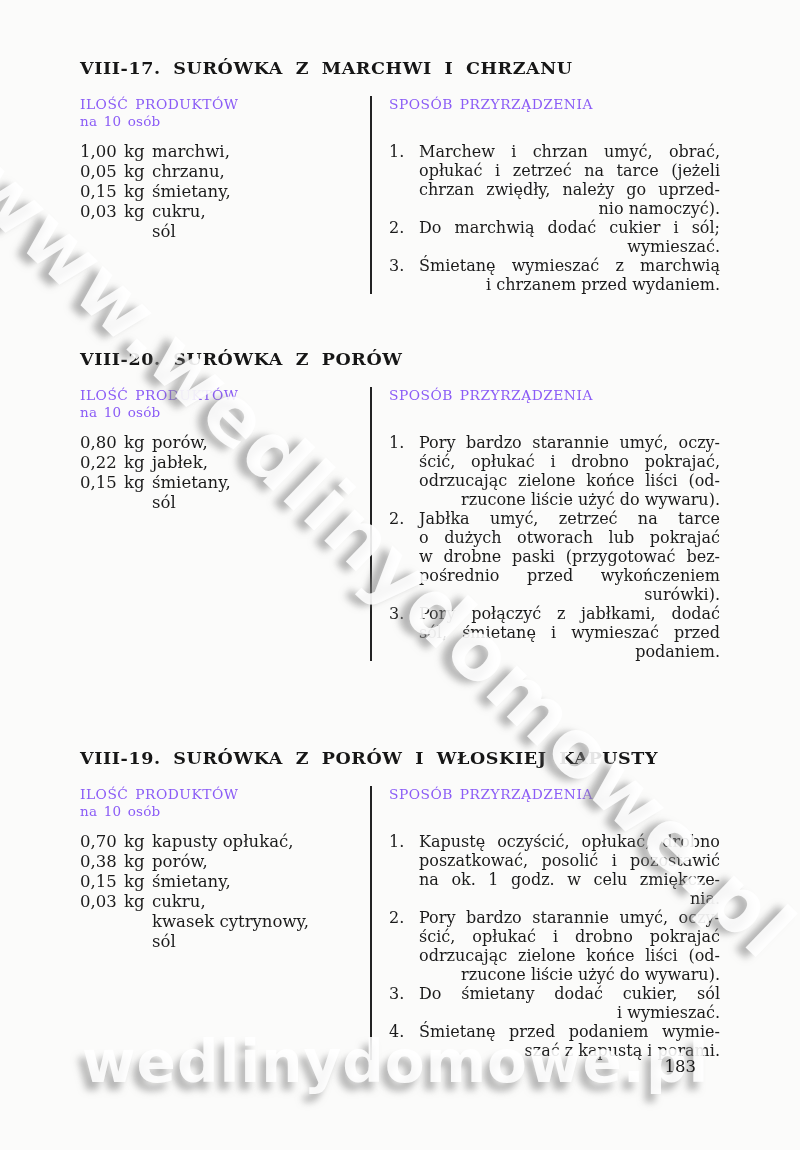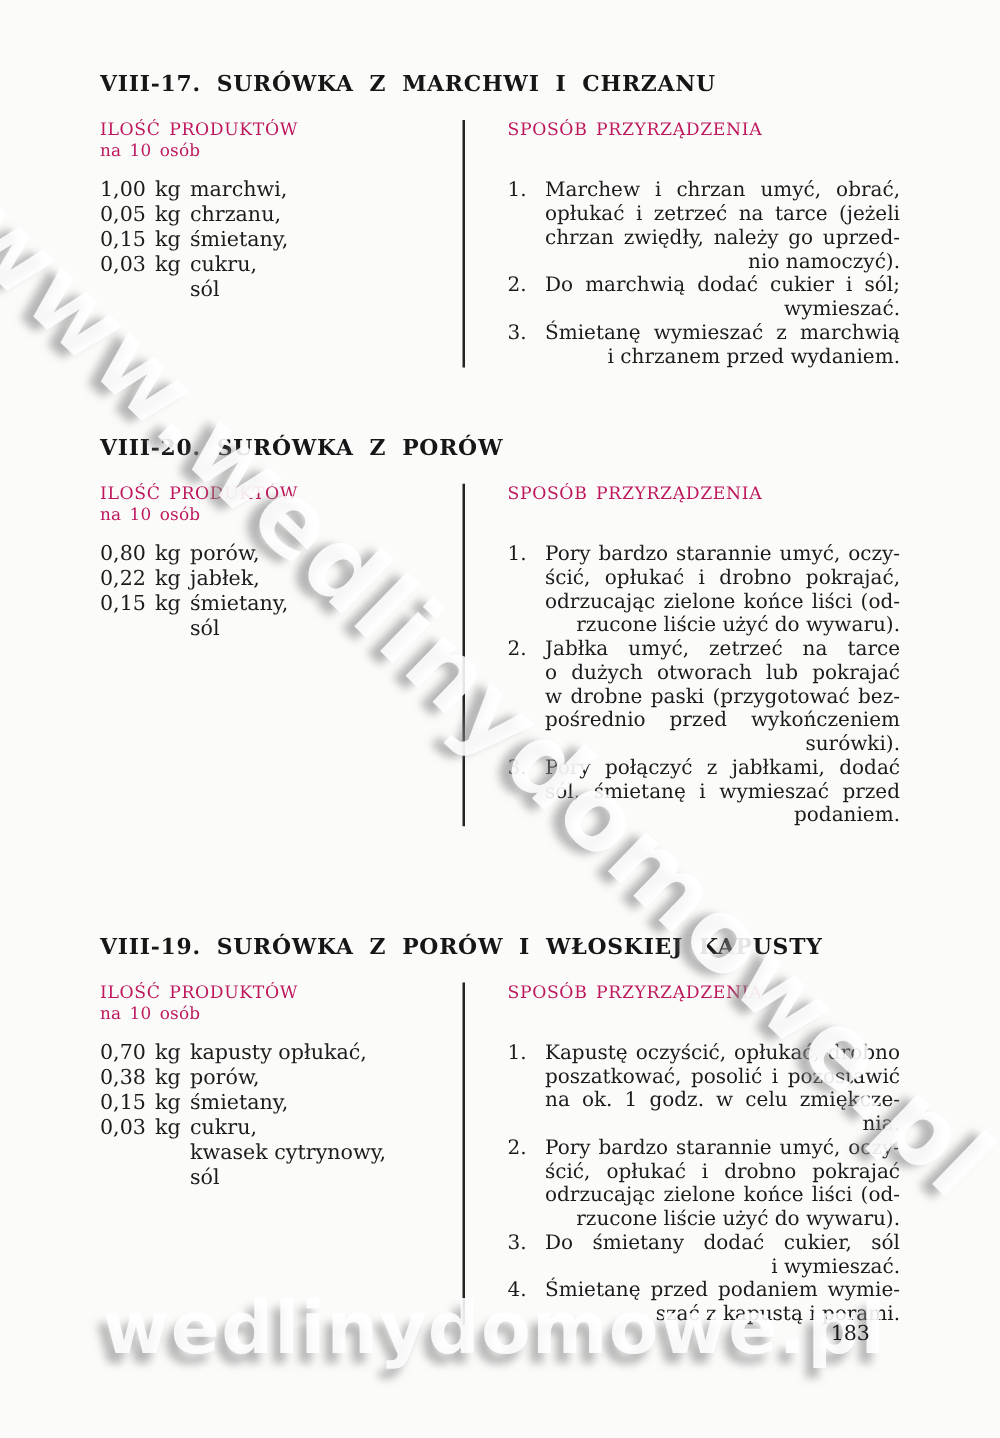--- a/index.html
+++ b/index.html
@@ -19,26 +19,26 @@
   .recipe h2{
     margin:0 0 18px 0;
     font-size:17.5px;font-weight:bold;
     letter-spacing:0.6px;word-spacing:6px;
     color:#161616;
   }
   .cols{display:flex;align-items:stretch;}
   .left{width:290px;flex:0 0 290px;box-sizing:border-box;}
   .right{
     flex:1;border-left:2px solid #232323;
-    padding-left:34px;box-sizing:border-box;
+    padding-left:17px;box-sizing:border-box;
   }
   .col-header{
     height:46px;
     font-size:13.8px;letter-spacing:0.5px;word-spacing:2px;
-    color:#be185d;
+    color:#8b5cf6;
   }
   .col-header .sub{letter-spacing:0.2px;font-size:13.5px;margin-top:1px;}
   
   .ingredients{font-size:16.5px;line-height:20px;}
   .ing-row{display:flex;}
   .ing-row .qty{width:44px;flex:0 0 44px;}
   .ing-row .unit{width:28px;flex:0 0 28px;}
   .ing-row .iname{flex:1;}
   
   .steps{list-style:none;margin:0;padding:0;font-size:16px;line-height:19px;}

